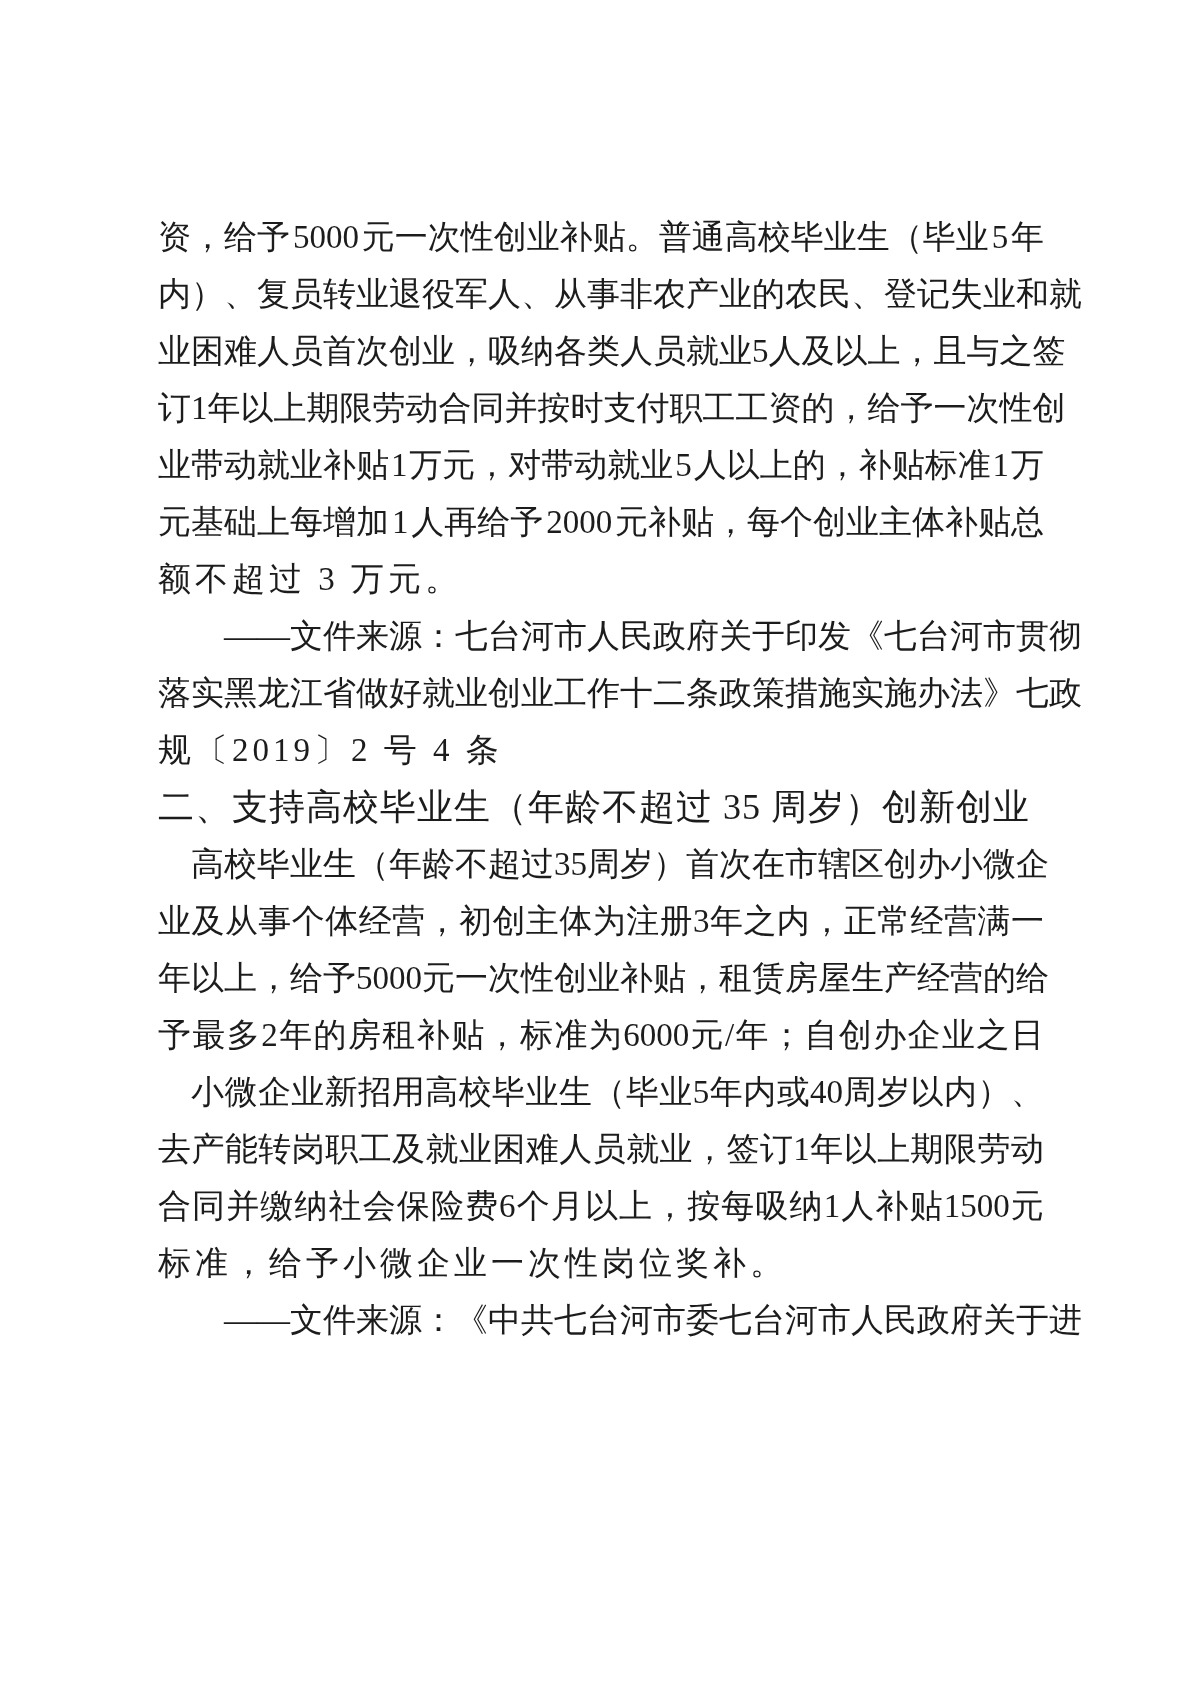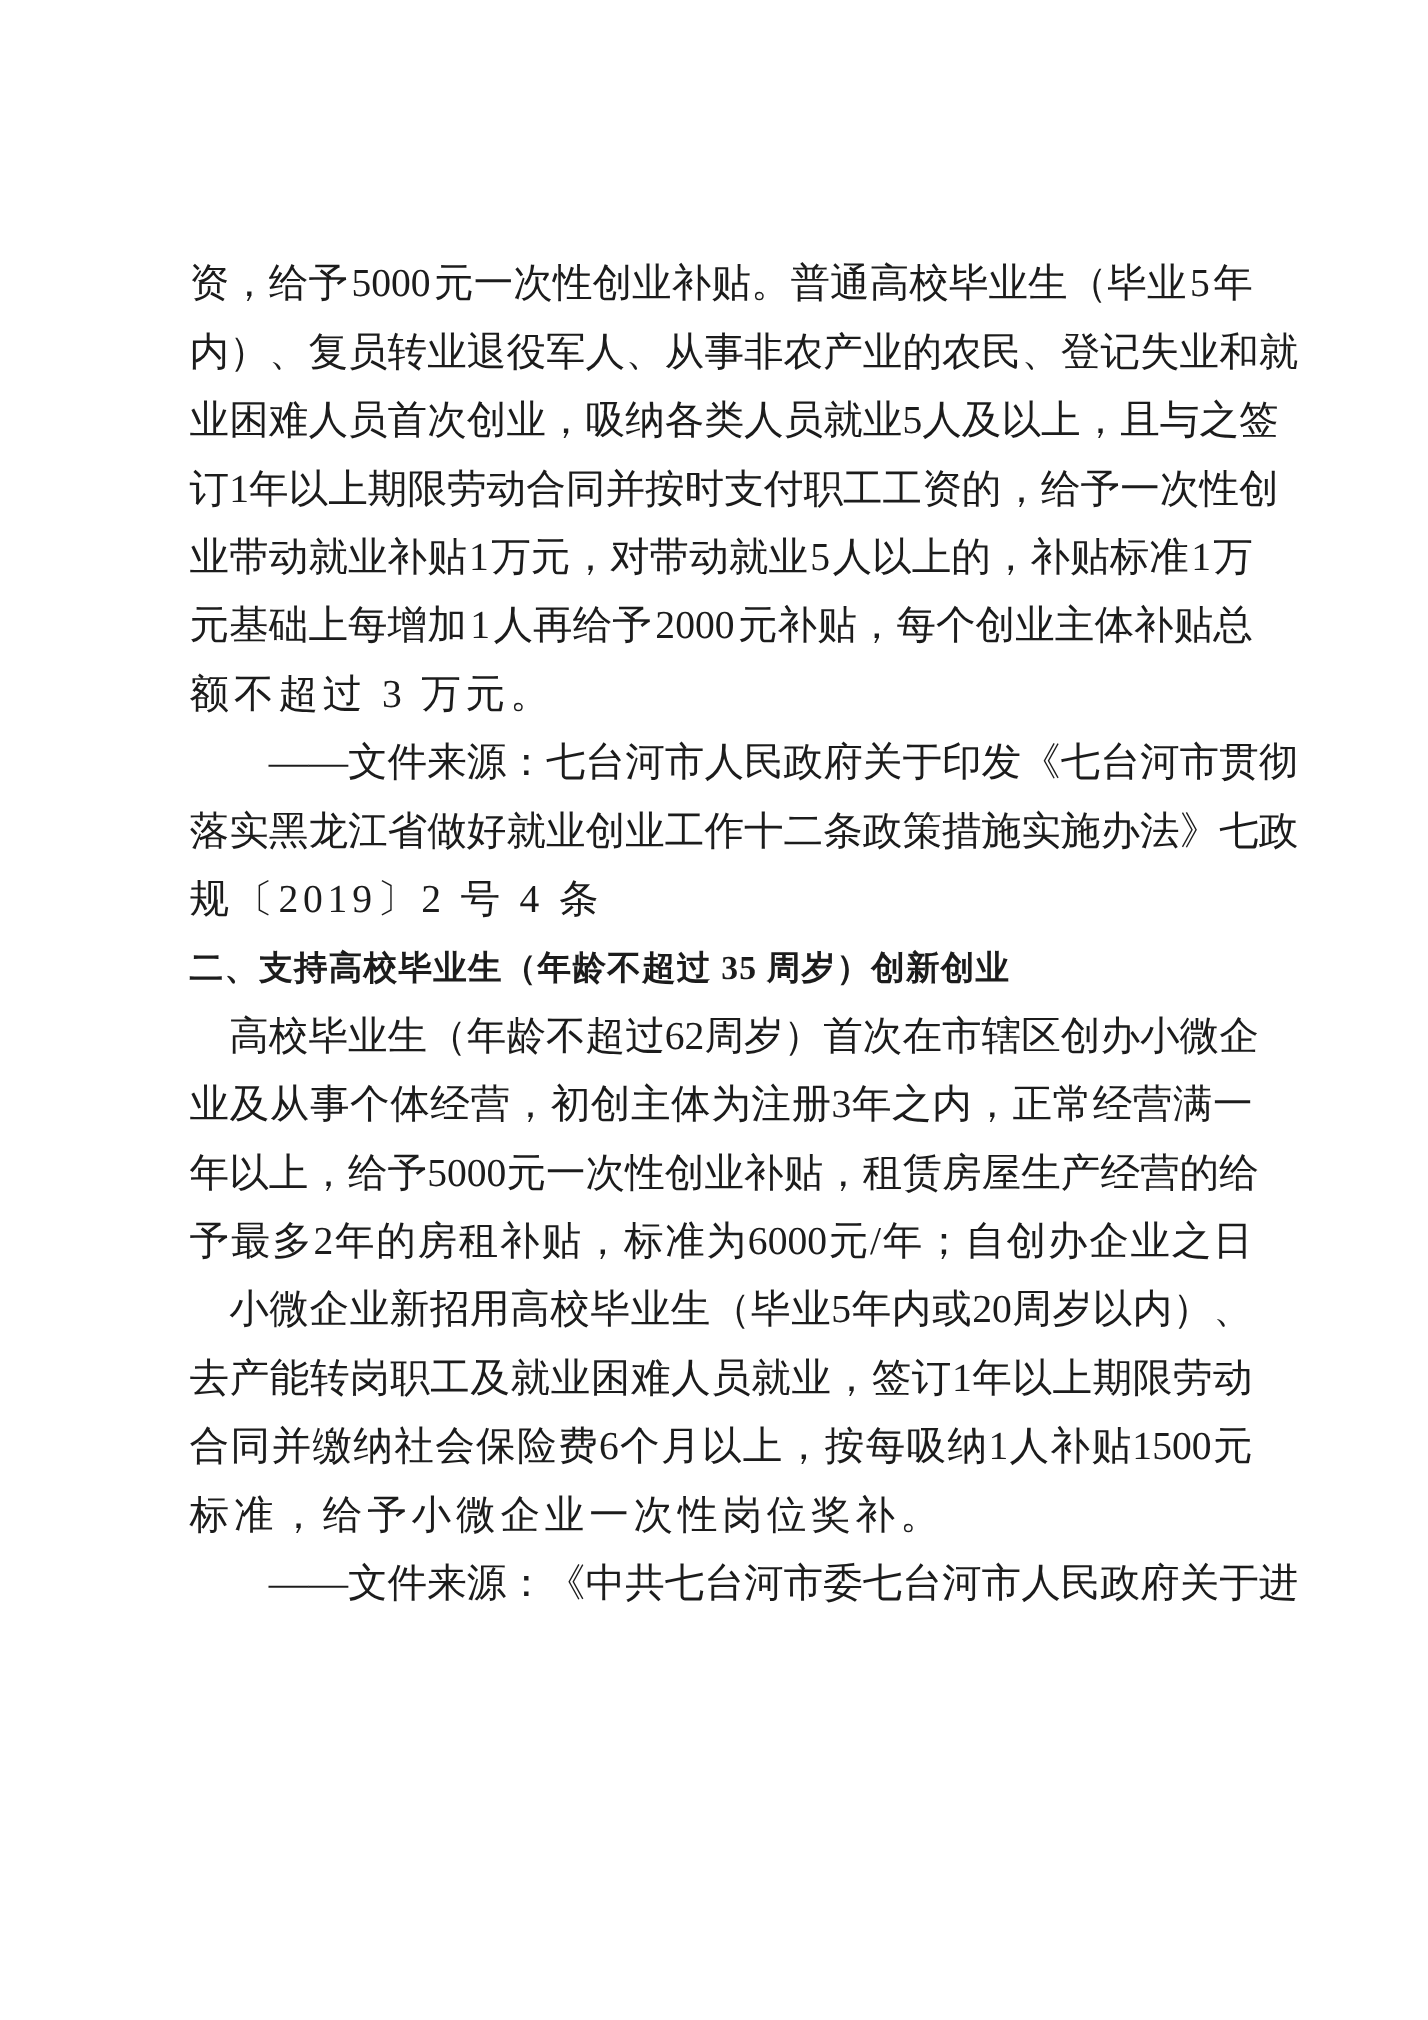--- a/index.html
+++ b/index.html
@@ -30,22 +30,22 @@
   }
   .line.justified {
     display: flex;
     justify-content: space-between;
     align-items: center;
   }
   .line.plain {
     letter-spacing: 4px;
   }
   .line.bold {
-    font-weight: 700;
-    font-size: 28px;
+    font-weight: 400;
+    font-size: 36px;
     letter-spacing: 1px;
   }
   .tok {
     display: inline-block;
   }
   .tok.sp {
     width: 14px;
   }
 </style>
 </head>
@@ -313,21 +313,21 @@
         <span class="tok">校</span>
         <span class="tok">毕</span>
         <span class="tok">业</span>
         <span class="tok">生</span>
         <span class="tok">（</span>
         <span class="tok">年</span>
         <span class="tok">龄</span>
         <span class="tok">不</span>
         <span class="tok">超</span>
         <span class="tok">过</span>
-        <span class="tok">62</span>
+        <span class="tok">35</span>
         <span class="tok">周</span>
         <span class="tok">岁</span>
         <span class="tok">）</span>
         <span class="tok">首</span>
         <span class="tok">次</span>
         <span class="tok">在</span>
         <span class="tok">市</span>
         <span class="tok">辖</span>
         <span class="tok">区</span>
         <span class="tok">创</span>
@@ -434,21 +434,21 @@
         <span class="tok">毕</span>
         <span class="tok">业</span>
         <span class="tok">生</span>
         <span class="tok">（</span>
         <span class="tok">毕</span>
         <span class="tok">业</span>
         <span class="tok">5</span>
         <span class="tok">年</span>
         <span class="tok">内</span>
         <span class="tok">或</span>
-        <span class="tok">20</span>
+        <span class="tok">40</span>
         <span class="tok">周</span>
         <span class="tok">岁</span>
         <span class="tok">以</span>
         <span class="tok">内</span>
         <span class="tok">）</span>
         <span class="tok">、</span>
       </div>
       <div class="line justified">
         <span class="tok">去</span>
         <span class="tok">产</span>

